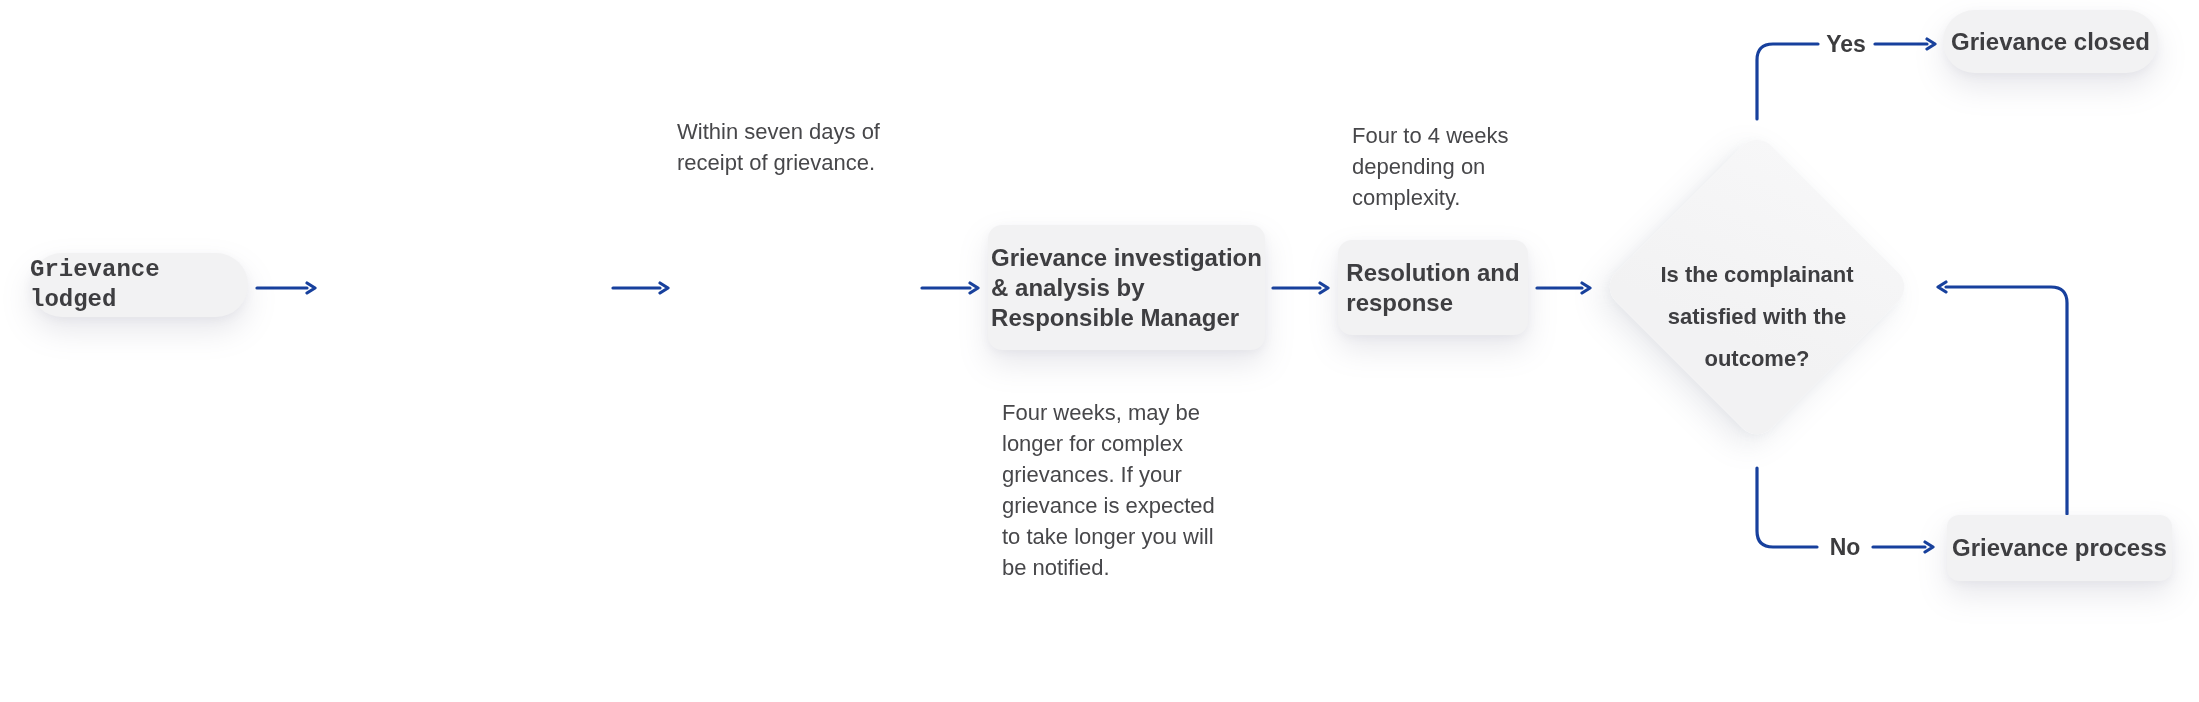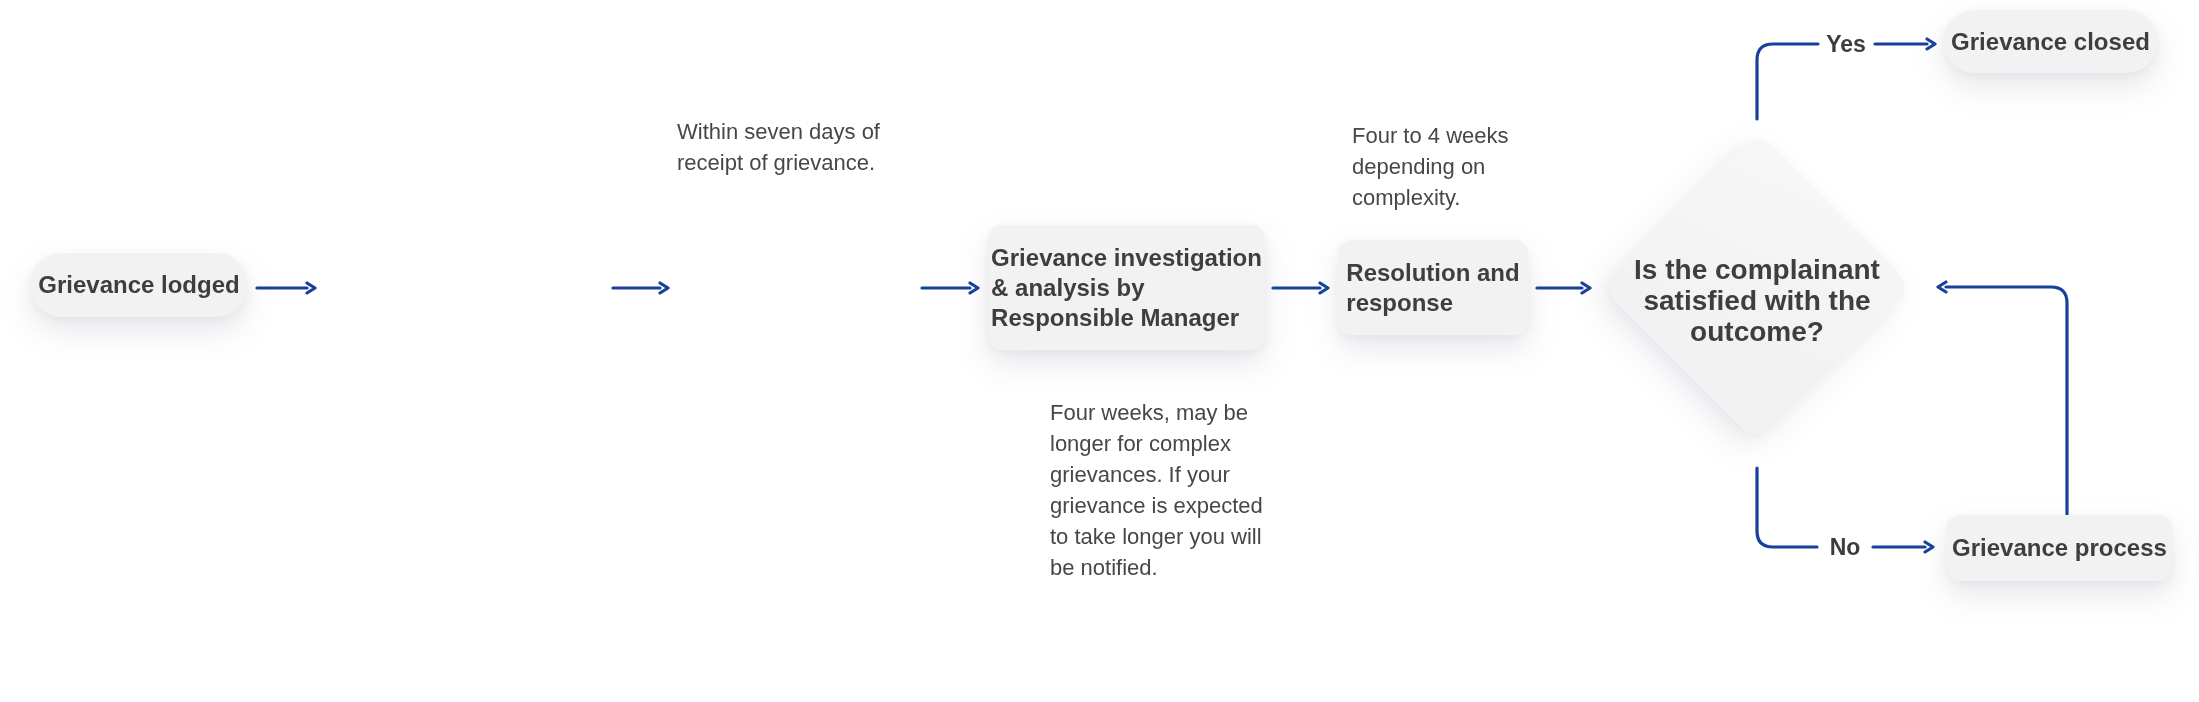--- a/index.html
+++ b/index.html
@@ -27,21 +27,21 @@
   .pill{border-radius:34px;}
   .process{border-radius:14px;}
   .diamond-shape{
     position:absolute;width:220px;height:220px;left:1647px;top:177px;
     background:linear-gradient(160deg,var(--node-fill-light) 0%,var(--node-fill) 70%);
     border-radius:20px;transform:rotate(45deg);
     box-shadow:0 14px 30px rgba(125,130,150,.16),0 3px 8px rgba(125,130,150,.06);
   }
   .diamond-label{
     position:absolute;left:1617px;top:254px;width:280px;
-    color:var(--node-text);font-weight:bold;font-size:28px;line-height:31px;
+    color:var(--node-text);font-weight:bold;font-size:22px;line-height:42px;
     text-align:center;white-space:pre-line;
   }
   .note{
     position:absolute;color:var(--note-text);font-size:22px;line-height:31px;
     white-space:pre-line;
   }
   .branch-label{
     position:absolute;width:48px;height:32px;display:flex;align-items:center;
     justify-content:center;color:var(--branch-text);font-size:23px;font-weight:bold;
   }
@@ -66,21 +66,21 @@
     <path class="wire" marker-end="url(#ah)" d="M922,288 H970"></path>
     <path class="wire" marker-end="url(#ah)" d="M1273,288 H1320"></path>
     <path class="wire" marker-end="url(#ah)" d="M1537,288 H1582"></path>
     <path class="wire" d="M1757,119 V60 Q1757,44 1773,44 H1818"></path>
     <path class="wire" marker-end="url(#ah)" d="M1875,44 H1927"></path>
     <path class="wire" d="M1757,468 V531 Q1757,547 1773,547 H1817"></path>
     <path class="wire" marker-end="url(#ah)" d="M1873,547 H1925"></path>
     <path class="wire" marker-end="url(#ah)" d="M2067,514 V303 Q2067,287 2051,287 H1946"></path>
   </svg>
 
-  <div class="node pill" style="left:30px;top:253px;width:218px;height:64px;">Grievance lodged</div>
+  <div class="node pill" style="left:30px;top:253px;width:218px;height:64px;font-family:Liberation Mono, monospace;">Grievance lodged</div>
 
 
 
   <div class="node process" style="left:988px;top:225px;width:277px;height:125px;">Grievance investigation
 &amp; analysis by
 Responsible Manager</div>
 
   <div class="node process" style="left:1338px;top:240px;width:190px;height:95px;">Resolution and
 response</div>
 
@@ -92,21 +92,21 @@
   <div class="branch-label" style="left:1822px;top:28px;">Yes</div>
   <div class="branch-label" style="left:1821px;top:531px;">No</div>
 
   <div class="node pill" style="left:1943px;top:10px;width:215px;height:63px;">Grievance closed</div>
 
   <div class="node process" style="left:1947px;top:515px;width:225px;height:66px;border-radius:12px;">Grievance process</div>
 
   <div class="note" style="left:677px;top:116px;">Within seven days of
 receipt of grievance.</div>
 
-  <div class="note" style="left:1002px;top:397px;margin-left:48px;">Four weeks, may be
+  <div class="note" style="left:1002px;top:397px;">Four weeks, may be
 longer for complex
 grievances. If your
 grievance is expected
 to take longer you will
 be notified.</div>
 
   <div class="note" style="left:1352px;top:120px;">Four to 4 weeks
 depending on
 complexity.</div>
 

